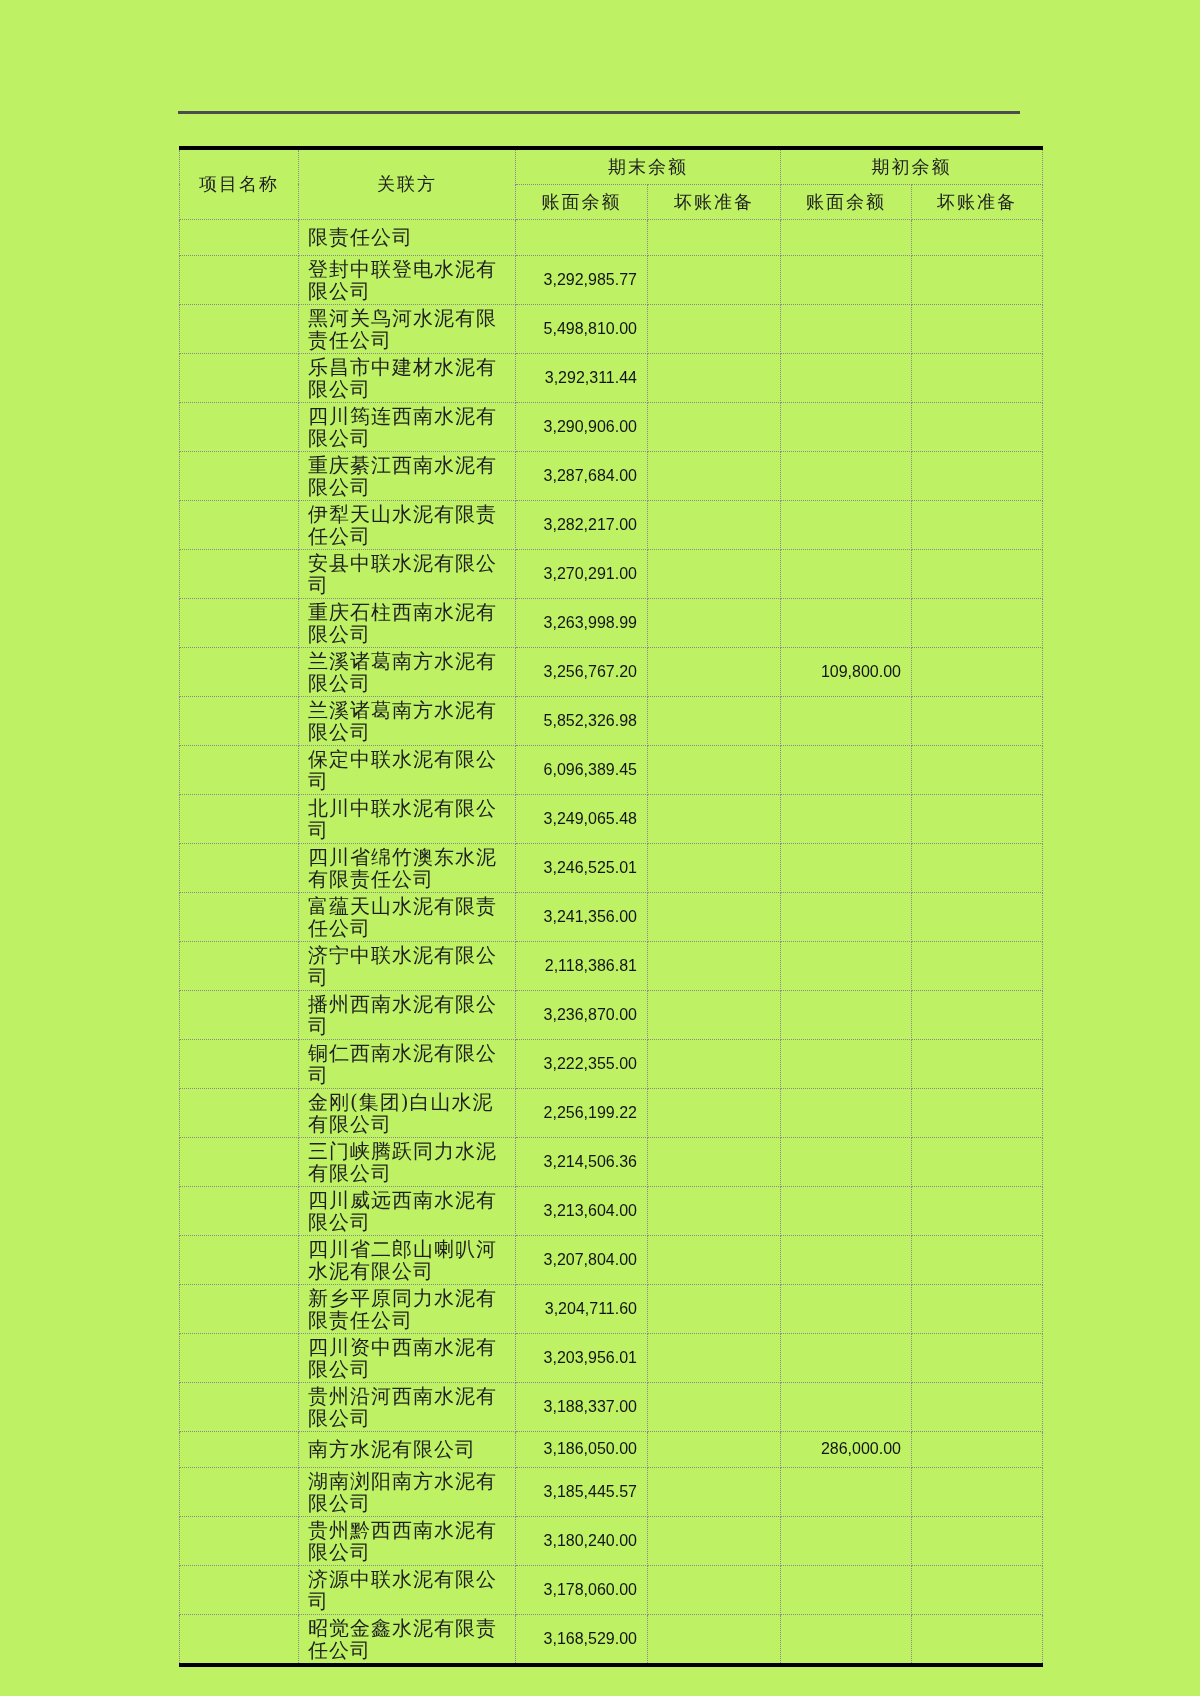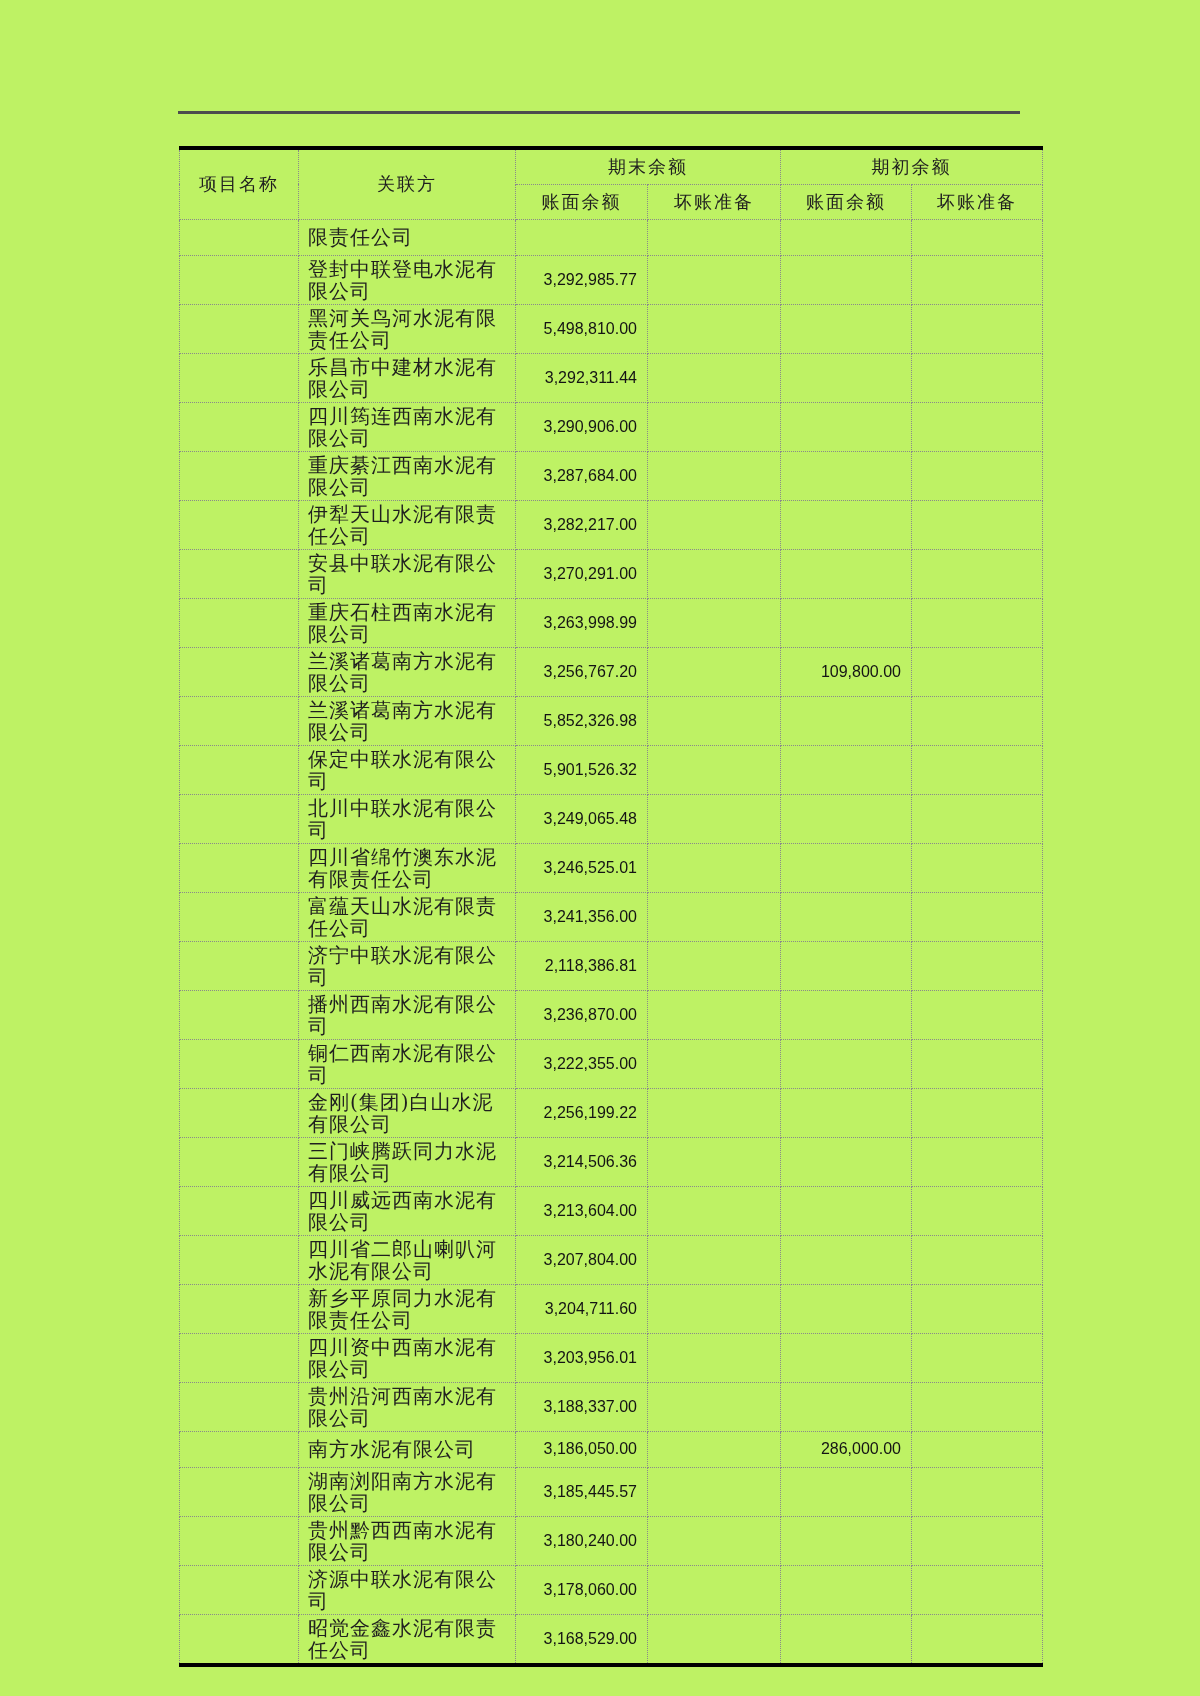--- a/index.html
+++ b/index.html
@@ -199,21 +199,21 @@
           <td class="c-item"></td>
           <td class="c-party">兰溪诸葛南方水泥有限公司</td>
           <td class="c-num">5,852,326.98</td>
           <td class="c-num"></td>
           <td class="c-num"></td>
           <td class="c-num"></td>
         </tr>
         <tr>
           <td class="c-item"></td>
           <td class="c-party">保定中联水泥有限公司</td>
-          <td class="c-num">5,901,526.32</td>
+          <td class="c-num">6,096,389.45</td>
           <td class="c-num"></td>
           <td class="c-num"></td>
           <td class="c-num"></td>
         </tr>
         <tr>
           <td class="c-item"></td>
           <td class="c-party">北川中联水泥有限公司</td>
           <td class="c-num">3,249,065.48</td>
           <td class="c-num"></td>
           <td class="c-num"></td>

